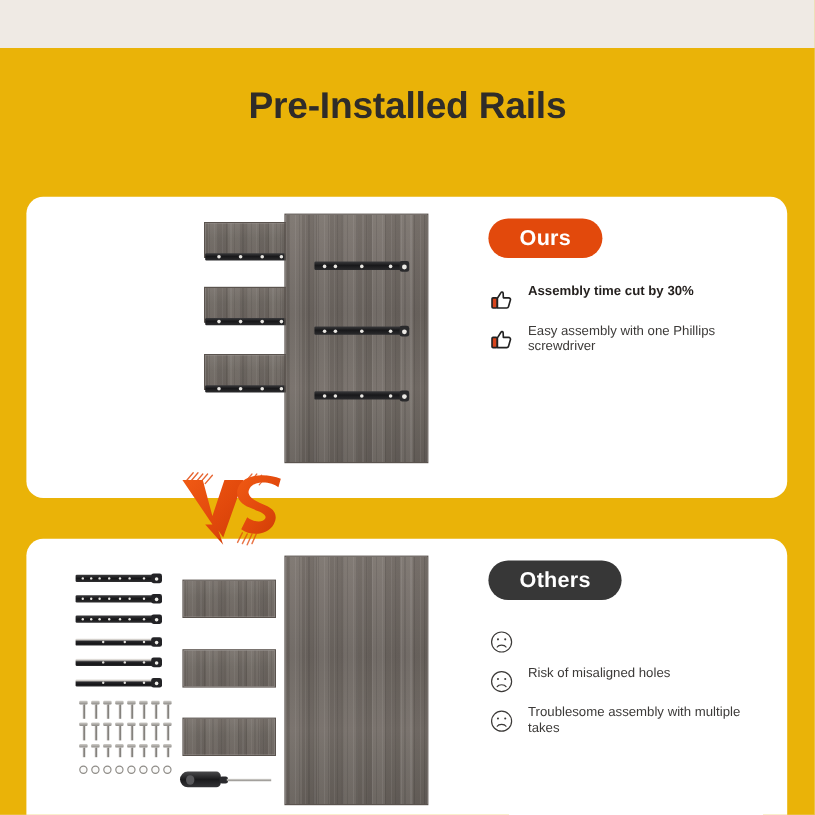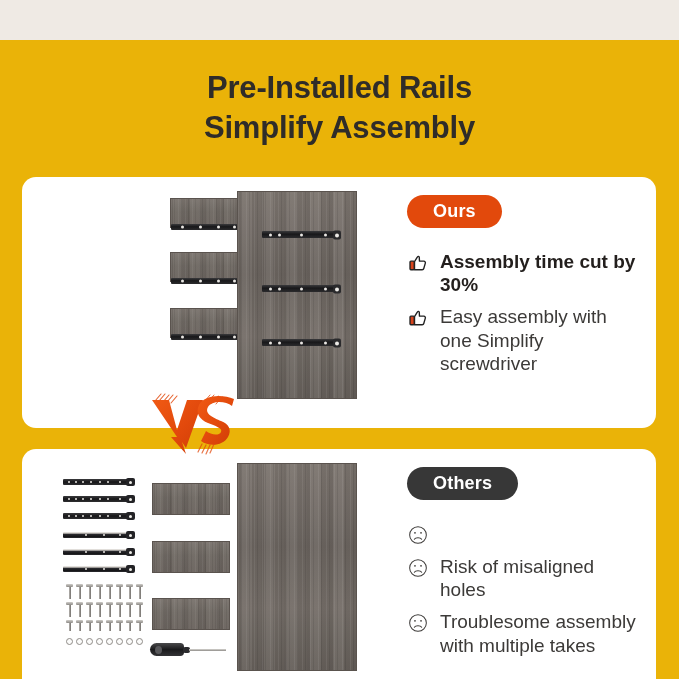--- a/index.html
+++ b/index.html
@@ -40,21 +40,21 @@
   .heading .line { display: block; }
 
   
   .card {
     position: absolute;
     left: 22px;
     width: 634px;
     background: #ffffff;
     border-radius: 14px;
   }
-  #card-ours   { top: 137px; height: 251px; }
+  #card-ours   { top: 124px; height: 251px; }
   #card-others { top: 409px; height: 311px; }
 
   
   .right-col {
     position: absolute;
     left: 385px;
     top: 18px;
     width: 230px;
   }
 
@@ -78,21 +78,21 @@
     margin-bottom: 9px;
   }
   .bullet .ico {
     flex: 0 0 22px;
     width: 22px;
     height: 22px;
     margin-right: 11px;
     margin-top: 2px;
   }
   .bullet .txt {
-    font-size: 19px;
+    font-size: 11px;
     line-height: 1.22;
     color: #3c3a38;
     font-weight: normal;
   }
   .bullet .txt.strong {
     font-weight: bold;
     color: #231f1d;
   }
 
   
@@ -282,21 +282,20 @@
 
   .sr { position: absolute; width: 1px; height: 1px; overflow: hidden; clip: rect(0,0,0,0); }
 </style>
 </head>
 <body>
 
 <div id="stage">
 
   <div class="heading">
     <span class="line">Pre-Installed Rails</span>
-    <span class="line">Simplify Assembly</span>
   </div>
 
   <div class="card" id="card-ours">
 
     <div>
 
       <div class="wood" style="left:148px; top:21px; width:78px; height:30px;"></div>
       <div class="rail" style="left:149px; top:47px; width:79px; height:6px;">
         <span class="hole" style="left:10px;"></span>
         <span class="hole" style="left:28px;"></span>
@@ -367,21 +366,21 @@
         </div>
 
 
         <div class="bullet">
           <span class="ico">
             <svg viewBox="0 0 24 24" width="22" height="22">
               <path d="M8.2 10.4 L11.4 5.3 C11.9 4.4 13.3 4.6 13.4 5.7 L13.6 10.0 L18.4 10.0 C19.6 10.0 20.3 11.1 20.0 12.1 L18.3 18.0 C18.1 18.8 17.4 19.3 16.6 19.3 L8.2 19.3 Z" fill="#ffffff" stroke="#222222" stroke-width="1.5" stroke-linejoin="round"></path>
               <rect x="3.3" y="10.0" width="4.6" height="9.3" rx="0.9" fill="#d8441c" stroke="#222222" stroke-width="1.5"></rect>
             </svg>
           </span>
-          <span class="txt">Easy assembly with one Simplify screwdriver</span>
+          <span class="txt">Easy assembly with one Phillips screwdriver</span>
         </div>
 
       </div>
     </div>
   </div>
 
   <div class="card" id="card-others">
 
     <div>
 

